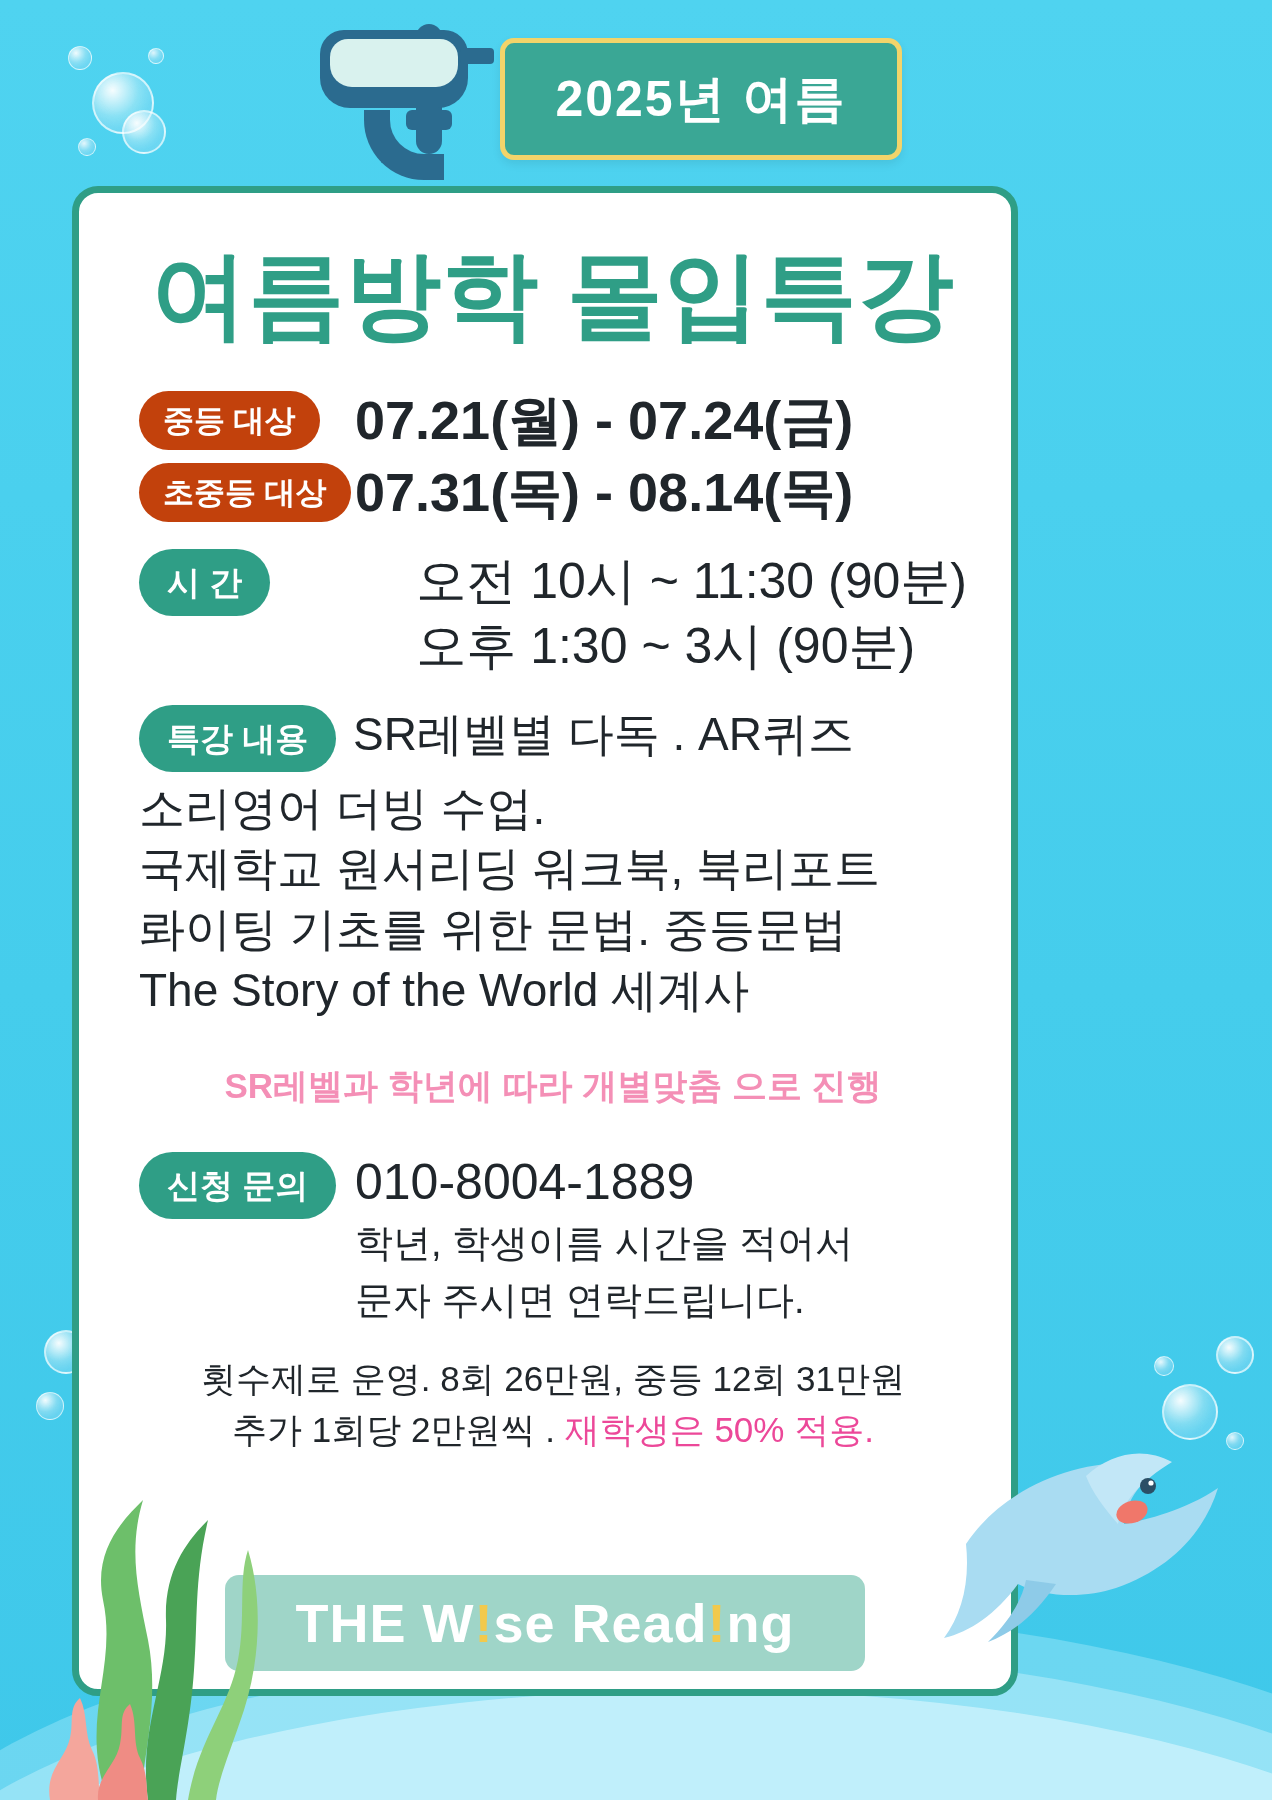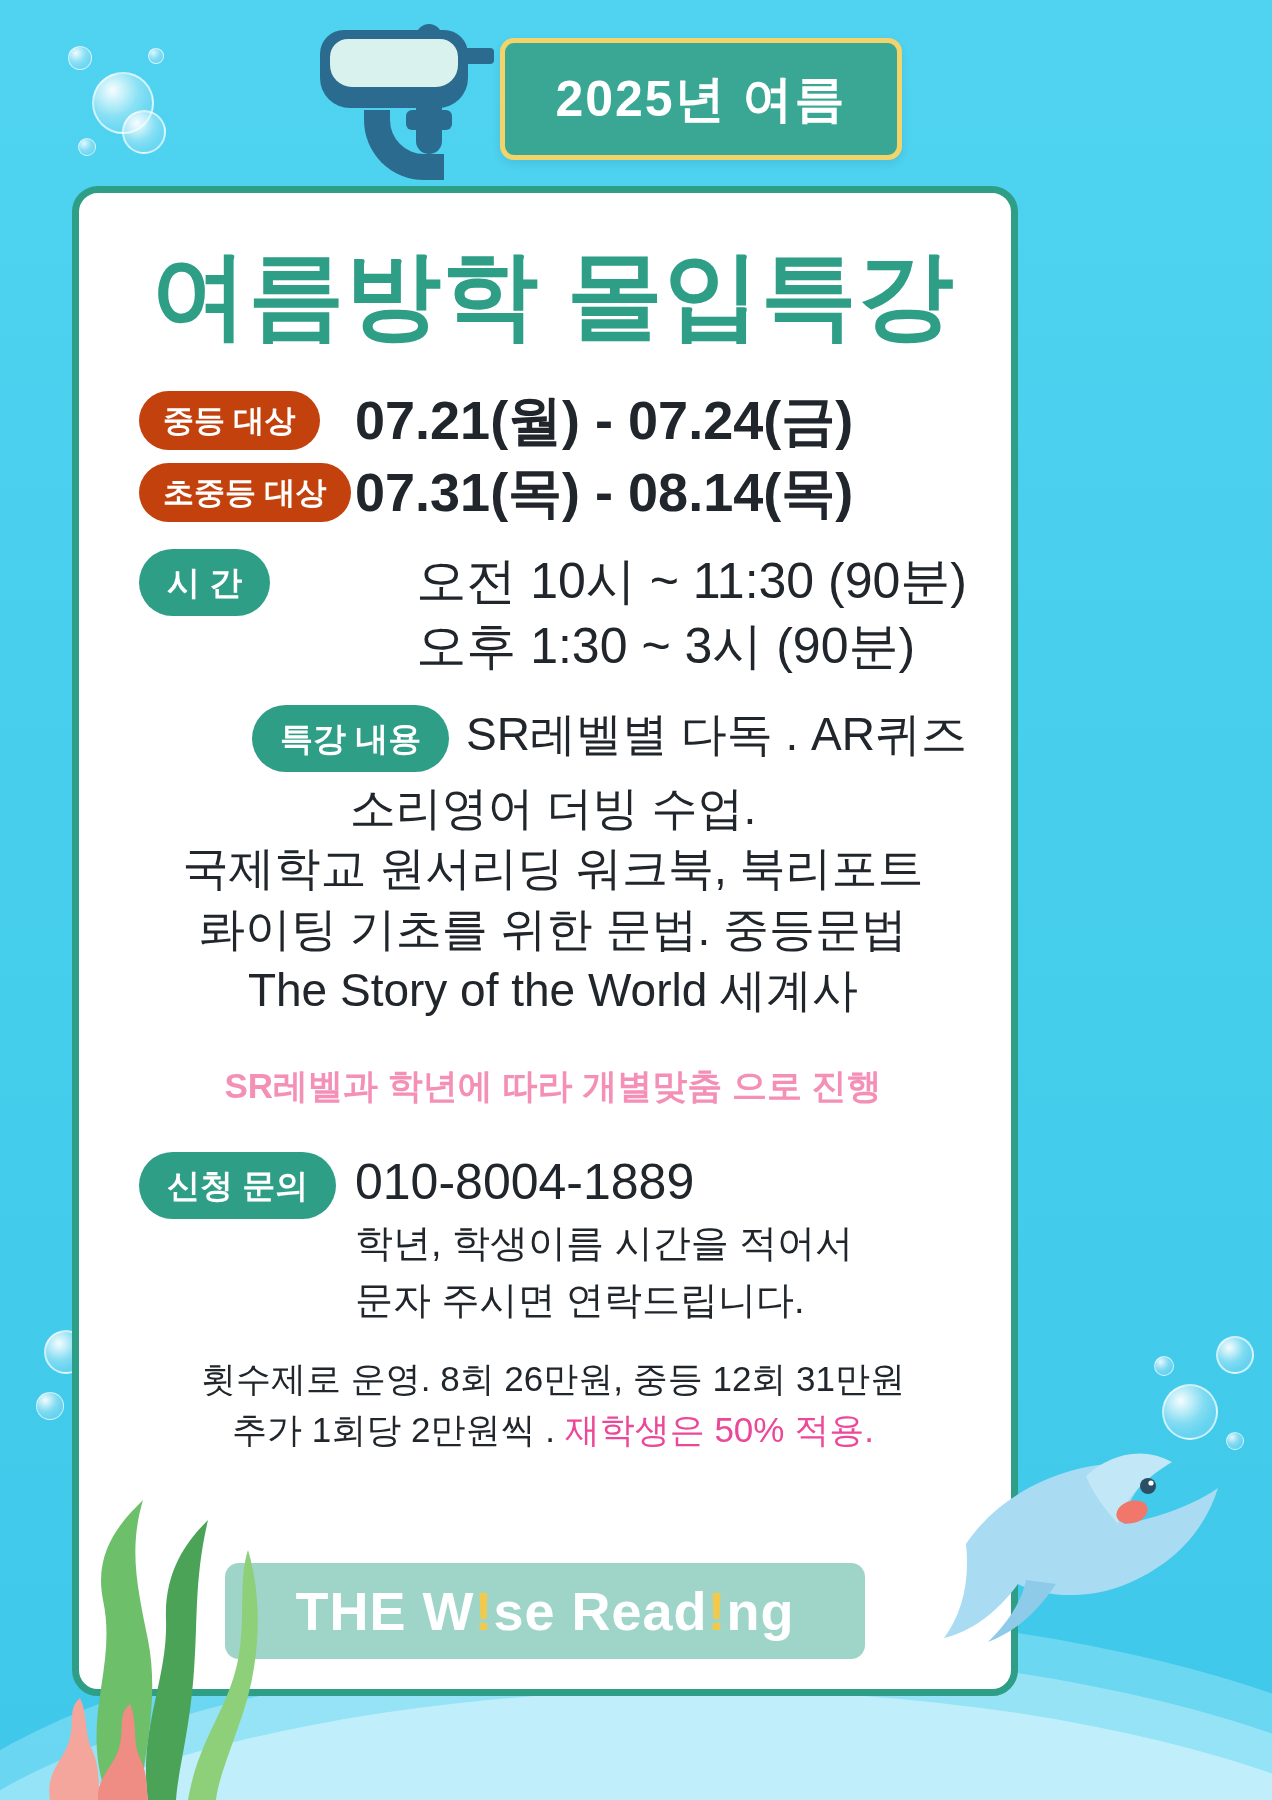--- a/index.html
+++ b/index.html
@@ -194,26 +194,26 @@
   .dates .val { font-size: 54px; }
 
   .time-block { margin-top: 26px; justify-content: space-between; }
   .time-lines {
     margin-left: 20px;
     color: #20262b;
     font-size: 50px;
     line-height: 1.3;
   }
 
-  .content-block { margin-top: 26px; justify-content: flex-end; }
+  .content-block { margin-top: 26px; }
   .content-lines {
     color: #20262b;
     font-size: 46px;
     line-height: 1.32;
-    text-align: center;
+    text-align: left;
   }
   .content-first {
     margin-left: 18px;
     font-size: 46px;
     color: #20262b;
     line-height: 1.3;
   }
 
   .note {
     margin-top: 42px;
@@ -245,21 +245,21 @@
     font-size: 35px;
     line-height: 1.45;
   }
   .fees .pink { color: #ec4899; }
 
   
   .logo-bar {
     position: absolute;
     left: 50%;
     transform: translateX(-50%);
-    bottom: 30px;
+    bottom: 18px;
     width: 640px;
     height: 96px;
     background: #9fd5c8;
     border-radius: 14px;
     display: flex;
     align-items: center;
     justify-content: center;
   }
   .logo-text {
     color: #ffffff;

